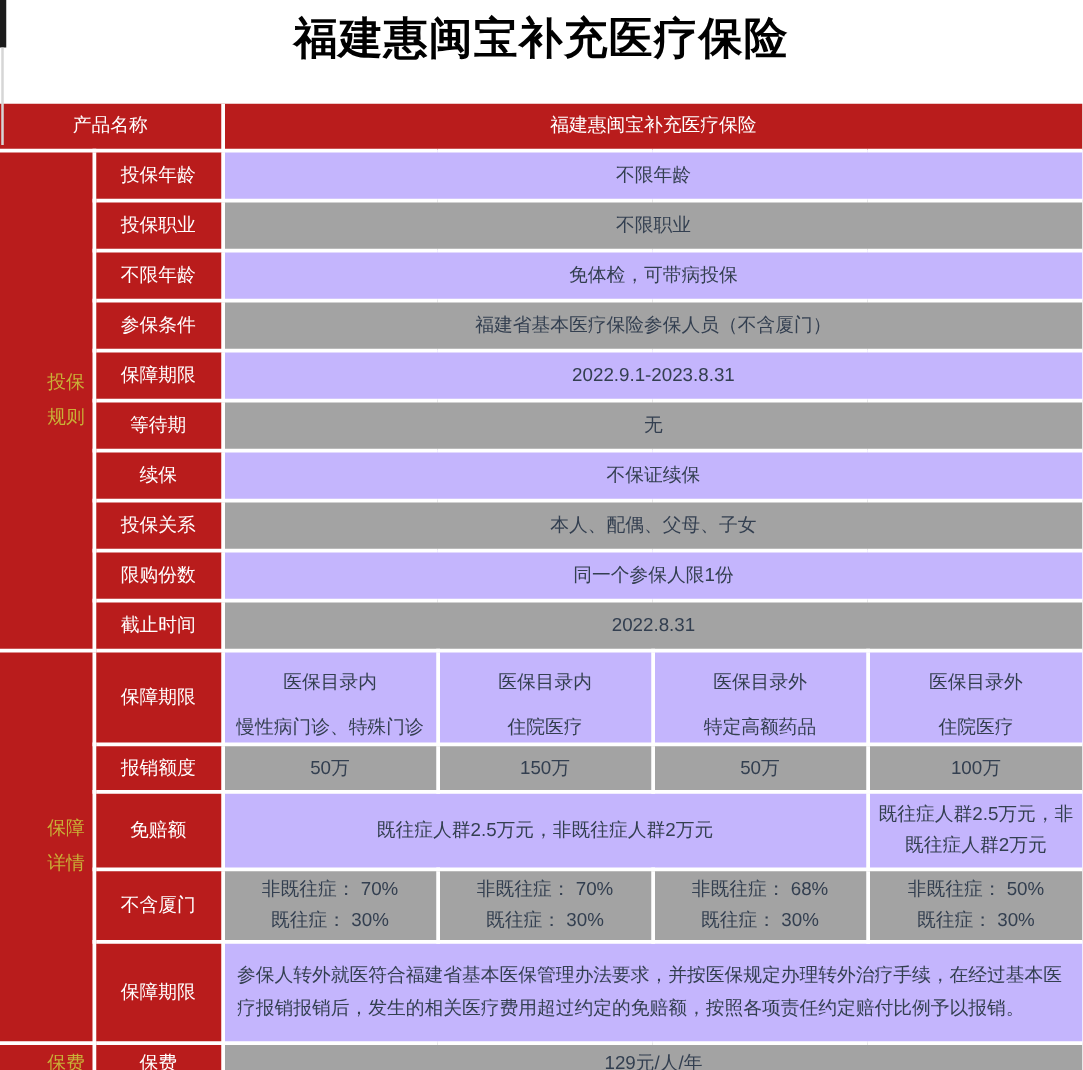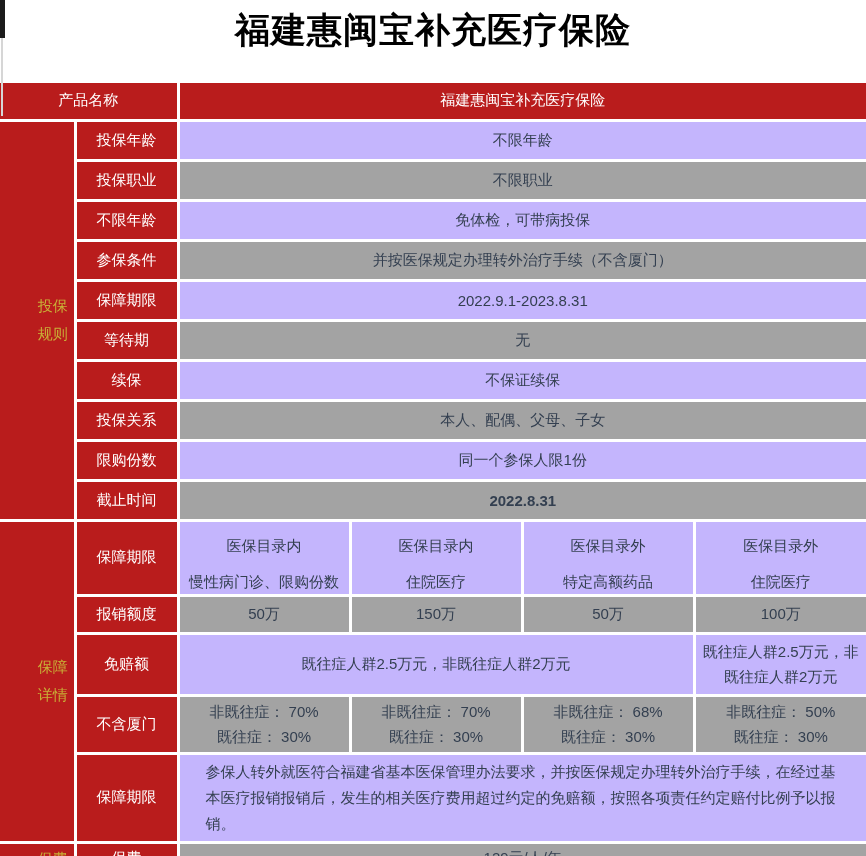--- a/index.html
+++ b/index.html
@@ -16,24 +16,24 @@
     letter-spacing:1px;
   }
   table { width:866px; border-collapse:collapse; table-layout:fixed; border:hidden; }
   td { padding:0; text-align:center; font-size:15px; vertical-align:middle; }
   td.hdr { background:#b91c1c; color:#ffffff; border:3px solid #ffffff; }
   td.group { color:#c9b037;padding-left:32px; }
   td.group .wrap { display:inline-block; width:2.4em; line-height:1.9; text-align:center; }
   td.val { border:3px solid #ffffff; color:#333f50; }
   .white { background:#c4b5fd; }
   .alt   { background:#a3a3a3; }
-  .deadline { color:#c00b2d; font-weight:bold;margin-left:24px; }
+  .deadline { color:#c00b2d; font-weight:normal;margin-left:24px; }
   .cov div   { line-height:24px;margin-top:12px; }
   .ratio div { line-height:25px; }
-  .remote { text-align:left; padding:4px 26px; line-height:26px; }
+  .remote { text-align:left; padding:4px 10px; line-height:26px; }
   tr.rh37{height:37px} tr.rh40{height:40px} tr.rh62{height:62px}
   tr.rh38{height:38px} tr.rh58{height:58px} tr.rh81{height:81px} tr.rh32{height:32px}
   .bottom-strip { width:866px; height:3px; background:#2f5597; }
 </style>
 </head>
 <body>
 
 <div class="corner-bar-dark"></div>
 <div class="corner-bar-light"></div>
 
@@ -63,21 +63,21 @@
   <tr class="rh40">
     <td class="hdr">投保职业</td>
     <td colspan="4" class="val alt">不限职业</td>
   </tr>
   <tr class="rh40">
     <td class="hdr">不限年龄</td>
     <td colspan="4" class="val white">免体检，可带病投保</td>
   </tr>
   <tr class="rh40">
     <td class="hdr">参保条件</td>
-    <td colspan="4" class="val alt">并按医保规定办理转外治疗手续（不含厦门）</td>
+    <td colspan="4" class="val alt">福建省基本医疗保险参保人员（不含厦门）</td>
   </tr>
   <tr class="rh40">
     <td class="hdr">保障期限</td>
     <td colspan="4" class="val white">2022.9.1-2023.8.31</td>
   </tr>
   <tr class="rh40">
     <td class="hdr">等待期</td>
     <td colspan="4" class="val alt">无</td>
   </tr>
   <tr class="rh40">
@@ -95,21 +95,21 @@
   <tr class="rh40">
     <td class="hdr">截止时间</td>
     <td colspan="4" class="val alt deadline">2022.8.31</td>
   </tr>
 
   <tr class="rh62">
     <td rowspan="5" class="hdr group"><span class="wrap">保障详情</span></td>
     <td class="hdr">保障期限</td>
     <td class="val white cov">
       <div>医保目录内</div>
-      <div>慢性病门诊、限购份数</div>
+      <div>慢性病门诊、特殊门诊</div>
     </td>
     <td class="val white cov">
       <div>医保目录内</div>
       <div>住院医疗</div>
     </td>
     <td class="val white cov">
       <div>医保目录外</div>
       <div>特定高额药品</div>
     </td>
     <td class="val white cov">

